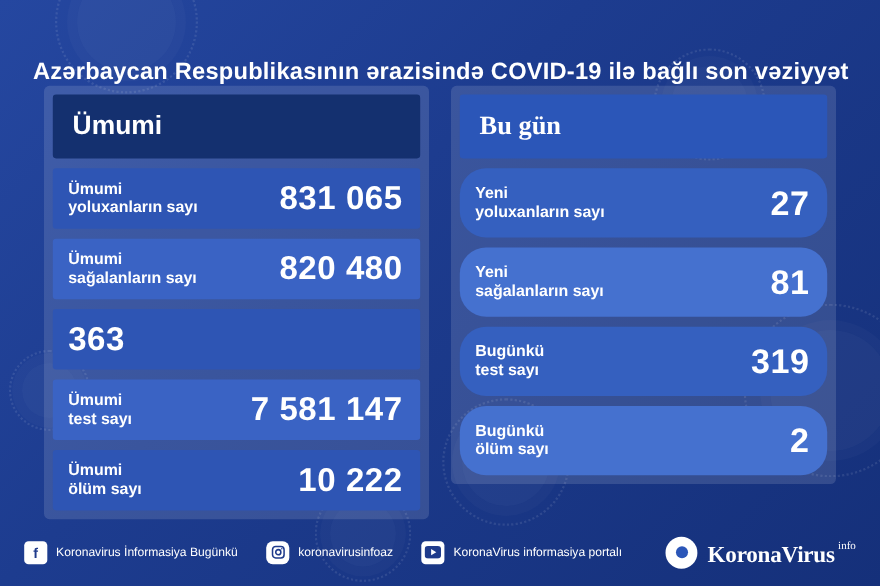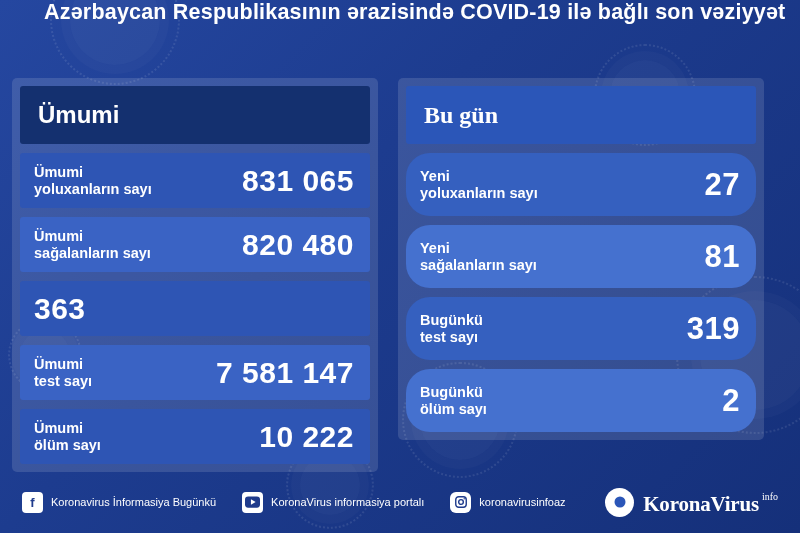--- a/index.html
+++ b/index.html
@@ -35,37 +35,37 @@
   .v2 { width: 60px; height: 60px; left: 300px; top: 455px; }
   .v3 { width: 110px; height: 110px; left: 700px; top: 300px; }
   .v4 { width: 70px; height: 70px; left: 610px; top: 60px; }
   .v5 { width: 50px; height: 50px; left: 20px; top: 330px; }
   .v6 { width: 80px; height: 80px; left: 420px; top: 380px; }
 
   .title-bar {
     position: relative;
     height: 78px;
     display: flex;
-    align-items: flex-start;
-    padding-left: 44px;
+    align-items: flex-end;
+    padding-left: 30px;
     z-index: 3;
   }
   .title-bar h1 {
     color: #ffffff;
     font-size: 21.5px;
     font-weight: bold;
     letter-spacing: 0.2px;
     white-space: nowrap;
   }
 
   .columns {
     position: relative;
     display: flex;
     gap: 20px;
-    padding: 0 12px;
+    padding: 0 40px;
     z-index: 3;
   }
   .col { width: 366px; }
 
   .panel {
     background: rgba(255,255,255,0.13);
     border-radius: 5px;
     padding: 8px;
   }
   .panel-head {
@@ -289,40 +289,40 @@
 
   <div class="footer">
     <div class="social">
 
       <div class="social-item">
         <span class="sicon fb">f</span>
         <span class="txt">Koronavirus İnformasiya Bugünkü</span>
       </div>
 
       <div class="social-item">
-        <span class="sicon yt">
-          <svg width="15" height="12" viewBox="0 0 24 18">
-            <rect x="0" y="0" width="24" height="18" rx="5" fill="#1f3b8c"></rect>
-            <polygon points="9.5,4.5 17,9 9.5,13.5" fill="#ffffff"></polygon>
-          </svg>
-        </span>
-        <span class="txt">KoronaVirus informasiya portalı</span>
-      </div>
-
-      <div class="social-item">
         <span class="sicon ig">
           <svg width="14" height="14" viewBox="0 0 24 24" fill="none" stroke="#1f3b8c" stroke-width="2.4">
             <rect x="3" y="3" width="18" height="18" rx="5"></rect>
             <circle cx="12" cy="12" r="4"></circle>
             <circle cx="17.5" cy="6.5" r="1.2" fill="#1f3b8c" stroke="none"></circle>
           </svg>
         </span>
         <span class="txt">koronavirusinfoaz</span>
       </div>
 
+      <div class="social-item">
+        <span class="sicon yt">
+          <svg width="15" height="12" viewBox="0 0 24 18">
+            <rect x="0" y="0" width="24" height="18" rx="5" fill="#1f3b8c"></rect>
+            <polygon points="9.5,4.5 17,9 9.5,13.5" fill="#ffffff"></polygon>
+          </svg>
+        </span>
+        <span class="txt">KoronaVirus informasiya portalı</span>
+      </div>
+
     </div>
 
     <div class="brand">
       <span class="sun"></span>
       <span class="bname">KoronaVirus</span>
       <span class="binfo">info</span>
     </div>
   </div>
 
 </div>

